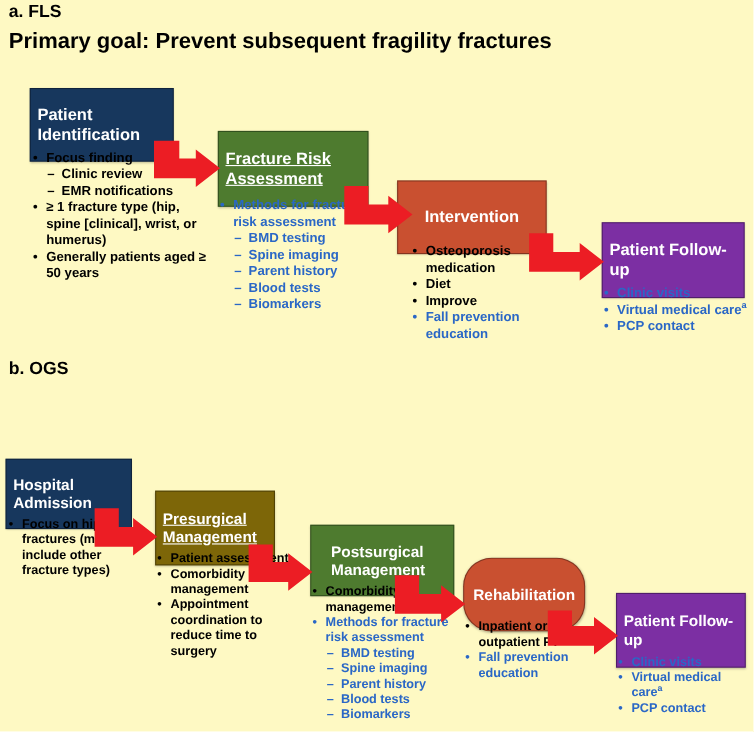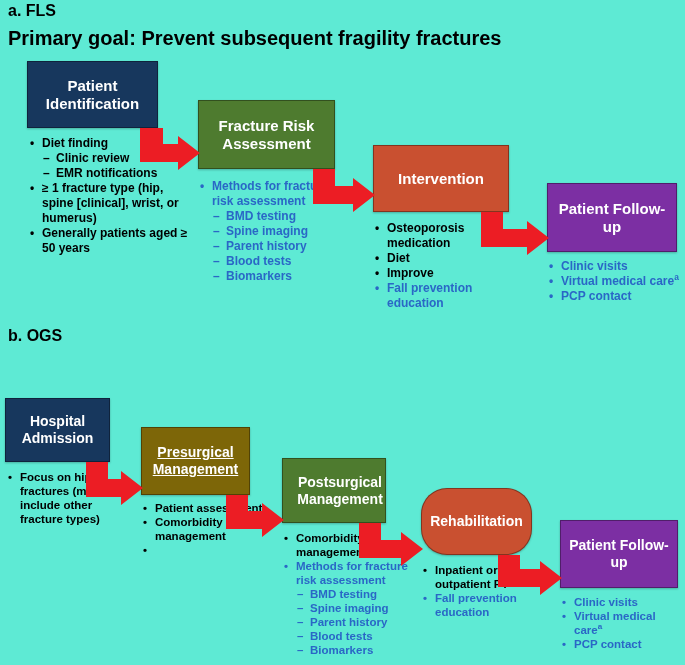--- a/index.html
+++ b/index.html
@@ -1,26 +1,27 @@
 <!DOCTYPE html>
 <html style="--red: #ec1d24; --blue: #2a67c6;"><head>
 <meta charset="utf-8">
 <style>
   html,body{margin:0;padding:0;background:#fff;}
   .canvas{
-    position:relative;width:685px;height:665px;background:#5eead4;overflow:hidden;
+    position:relative;width:685px;height:665px;background:#fef9c3;overflow:hidden;
     font-family:"Liberation Sans","DejaVu Sans",sans-serif;
   }
   .sec-label{position:absolute;font-size:16px;font-weight:bold;color:#000;white-space:nowrap;}
   .sec-goal{position:absolute;font-size:20px;font-weight:bold;color:#000;white-space:nowrap;}
   .box{
     position:absolute;display:flex;align-items:center;justify-content:center;
-    color:#fff;font-weight:bold;text-align:center;
+    color:#fff;font-weight:bold;
     border:1px solid rgba(0,0,0,0.35);box-sizing:border-box;
     box-shadow:0 1px 2px rgba(0,0,0,0.25);
+    margin-top:19px;
   }
   .sec-a .box,.box.sz-a{font-size:15px;line-height:1.2;}
   .box.sz-b{font-size:14px;line-height:1.2;}
   .box .box-title{padding:2px 6px;}
   .bullets{position:absolute;font-weight:bold;color:#000;}
   .bullets.sz-a{font-size:12px;line-height:15px;}
   .bullets.sz-b{font-size:11.5px;line-height:14px;}
   .bullet{display:flex;align-items:flex-start;}
   .bullet .marker{flex:0 0 12px;}
   .bullet.lv2{margin-left:13px;}
@@ -37,41 +38,41 @@
 
   <div class="sec-label" style="left:8px;top:2px;">a. FLS</div>
   <div class="sec-goal" style="left:8px;top:27px;">Primary goal: Prevent subsequent fragility fractures</div>
 
   <div class="box sz-a" style="left: 27px; top: 61px; width: 131px; height: 67px; background: rgb(23, 55, 93);">
     <span class="box-title">Patient Identification</span>
   </div>
   <div class="bullets sz-a" style="left:30px;top:136px;width:158px;">
       <div class="bullet lv1 black">
         <span class="marker">•</span>
-        <span class="bt">Diet finding</span>
+        <span class="bt">Focus finding</span>
       </div>
       <div class="bullet lv2 black">
         <span class="marker">–</span>
         <span class="bt">Clinic review</span>
       </div>
       <div class="bullet lv2 black">
         <span class="marker">–</span>
         <span class="bt">EMR notifications</span>
       </div>
       <div class="bullet lv1 black">
         <span class="marker">•</span>
         <span class="bt">≥ 1 fracture type (hip, spine [clinical], wrist, or humerus)</span>
       </div>
       <div class="bullet lv1 black">
         <span class="marker">•</span>
         <span class="bt">Generally patients aged ≥ 50 years</span>
       </div>
     </div>
 
-  <div class="box sz-a" style="left: 198px; top: 100px; width: 137px; height: 69px; background: rgb(78, 123, 47);">
+  <div class="box sz-a" style="left: 198px; top: 100px; width: 137px; height: 69px; background: rgb(78, 123, 47); text-decoration: underline;">
     <span class="box-title">Fracture Risk Assessment</span>
   </div>
   <div class="bullets sz-a" style="left:200px;top:179px;width:140px;">
       <div class="bullet lv1 blue">
         <span class="marker">•</span>
         <span class="bt">Methods for fracture risk assessment</span>
       </div>
       <div class="bullet lv2 blue">
         <span class="marker">–</span>
         <span class="bt">BMD testing</span>
@@ -87,21 +88,21 @@
       <div class="bullet lv2 blue">
         <span class="marker">–</span>
         <span class="bt">Blood tests</span>
       </div>
       <div class="bullet lv2 blue">
         <span class="marker">–</span>
         <span class="bt">Biomarkers</span>
       </div>
     </div>
 
-  <div class="box sz-a" style="left: 373px; top: 145px; width: 136px; height: 67px; background: rgb(201, 80, 48);">
+  <div class="box sz-a" style="left: 361px; top: 145px; width: 136px; height: 67px; background: rgb(201, 80, 48);">
     <span class="box-title">Intervention</span>
   </div>
   <div class="bullets sz-a" style="left:375px;top:221px;width:140px;">
       <div class="bullet lv1 black">
         <span class="marker">•</span>
         <span class="bt">Osteoporosis medication</span>
       </div>
       <div class="bullet lv1 black">
         <span class="marker">•</span>
         <span class="bt">Diet</span>
@@ -129,21 +130,21 @@
         <span class="bt">Virtual medical care<sup>a</sup></span>
       </div>
       <div class="bullet lv1 blue">
         <span class="marker">•</span>
         <span class="bt">PCP contact</span>
       </div>
     </div>
 
   <div class="sec-label" style="left:8px;top:327px;">b. OGS</div>
 
-  <div class="box sz-b" style="left: 5px; top: 398px; width: 105px; height: 64px; background: rgb(23, 55, 93);">
+  <div class="box sz-b" style="left: 5px; top: 398px; width: 115px; height: 64px; background: rgb(23, 55, 93);">
     <span class="box-title">Hospital Admission</span>
   </div>
   <div class="bullets sz-b" style="left:8px;top:470px;width:108px;">
       <div class="bullet lv1 black">
         <span class="marker">•</span>
         <span class="bt">Focus on hip fractures (may include other fracture types)</span>
       </div>
     </div>
 
   <div class="box sz-b" style="left: 141px; top: 427px; width: 109px; height: 68px; background: rgb(125, 102, 8); text-decoration: underline;">
@@ -153,24 +154,25 @@
       <div class="bullet lv1 black">
         <span class="marker">•</span>
         <span class="bt">Patient assessment</span>
       </div>
       <div class="bullet lv1 black">
         <span class="marker">•</span>
         <span class="bt">Comorbidity management</span>
       </div>
       <div class="bullet lv1 black">
         <span class="marker">•</span>
-      </div>
-    </div>
-
-  <div class="box sz-b" style="left: 282px; top: 458px; width: 104px; height: 65px; background: rgb(78, 123, 47); padding-left: 12px;">
+        <span class="bt">Appointment coordination to reduce time to surgery</span>
+      </div>
+    </div>
+
+  <div class="box sz-b" style="left: 282px; top: 458px; width: 131px; height: 65px; background: rgb(78, 123, 47); padding-left: 12px;">
     <span class="box-title">Postsurgical Management</span>
   </div>
   <div class="bullets sz-b" style="left:284px;top:531px;width:124px;">
       <div class="bullet lv1 black">
         <span class="marker">•</span>
         <span class="bt">Comorbidity management</span>
       </div>
       <div class="bullet lv1 blue">
         <span class="marker">•</span>
         <span class="bt">Methods for fracture risk assessment</span>

